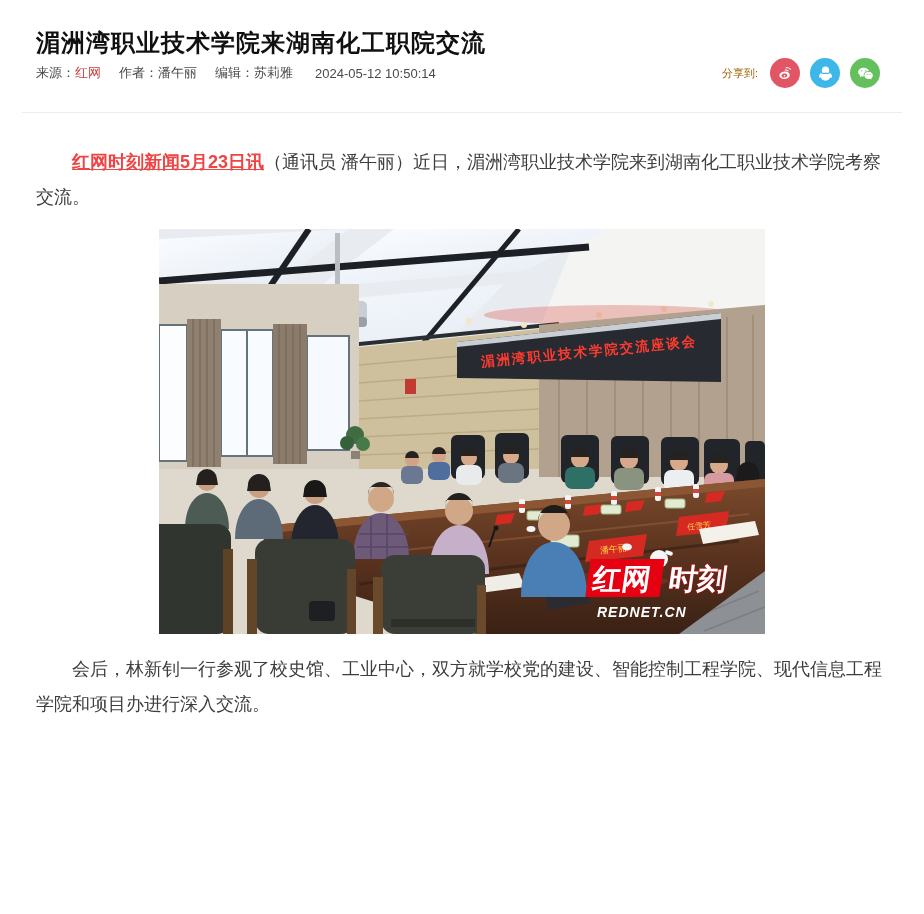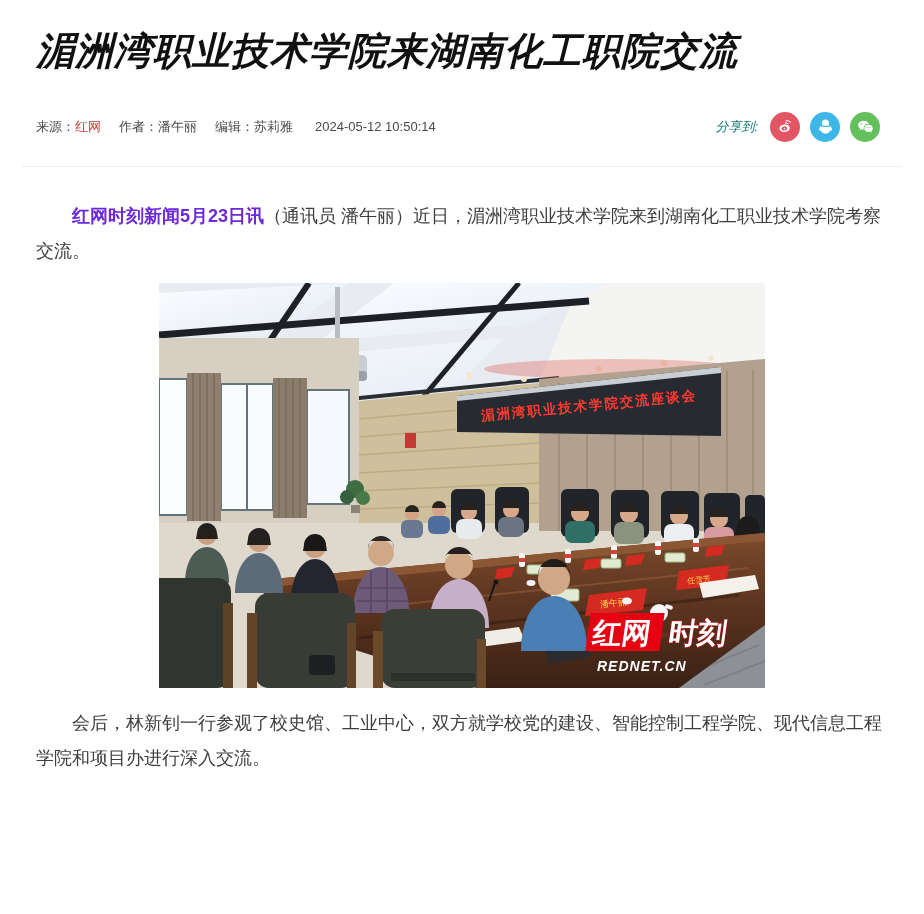--- a/index.html
+++ b/index.html
@@ -4,46 +4,46 @@
 <style>
   * { box-sizing: border-box; }
   html,body { margin:0; padding:0; }
   body {
     width:924px; height:914px; background:#ffffff; overflow:hidden;
     font-family:"Liberation Sans","DejaVu Sans",sans-serif;
     -webkit-font-smoothing:antialiased;
   }
   .article { padding:0 36px; }
   .headline {
-    margin:28px 0 0 0; font-size:38px; line-height:1.25; font-weight:700;
-    color:#101010; letter-spacing:1px;font-style:italic;
+    margin:28px 0 0 0; font-size:24px; line-height:1.25; font-weight:700;
+    color:#101010; letter-spacing:1px;
   }
   .meta-row {
-    margin-top:36px; display:flex; justify-content:space-between; align-items:center;
+    display:flex; justify-content:space-between; align-items:center;
     font-size:13px; color:#4a4a4a;
   }
   .meta-left { display:flex; align-items:center; gap:18px; white-space:nowrap; }
   .meta-item { display:inline-flex; }
   .source-link { color:#c5413a; text-decoration:none; cursor:pointer; }
   .meta-time { margin-left:4px; }
   .share { display:flex; align-items:center; gap:10px; margin-right:8px; }
-  .share-label { color:#0f766e; font-size:13px; margin-right:2px;font-style:italic; }
+  .share-label { color:#a16207; font-size:11px; margin-right:2px; }
   .share-btn {
     width:30px; height:30px; border-radius:50%; border:none; padding:0;
     display:flex; align-items:center; justify-content:center; cursor:pointer;
   }
   .share-btn svg { width:19px; height:19px; display:block; }
   .share-weibo  { background:#e25565; }
   .share-qq     { background:#3db6e8; }
   .share-wechat { background:#64c05c; }
   .divider { border:none; border-top:1px solid #ececec; margin:24px -14px 0 -14px; }
   .content { margin-top:16px; font-size:18px; color:#3d3d3d; line-height:35px; }
   .content p { margin:0; text-indent:2em; }
   .para-1 { margin-top:32px !important; }
-  .para-1 strong { font-weight:700; color:#6d28d9; }
+  .para-1 strong { font-weight:700; color:#ef4444;text-decoration:underline; }
   .photo-figure { margin:14px auto 0 auto; width:606px; height:405px; }
   .photo-figure svg { display:block; width:606px; height:405px; }
   .para-2 { margin-top:29px !important; }
   .para-3 { margin-top:18px !important; }
   svg text { font-family:"Liberation Sans","DejaVu Sans",sans-serif; }
 </style>
 </head>
 <body>
 
 <div class="article">

